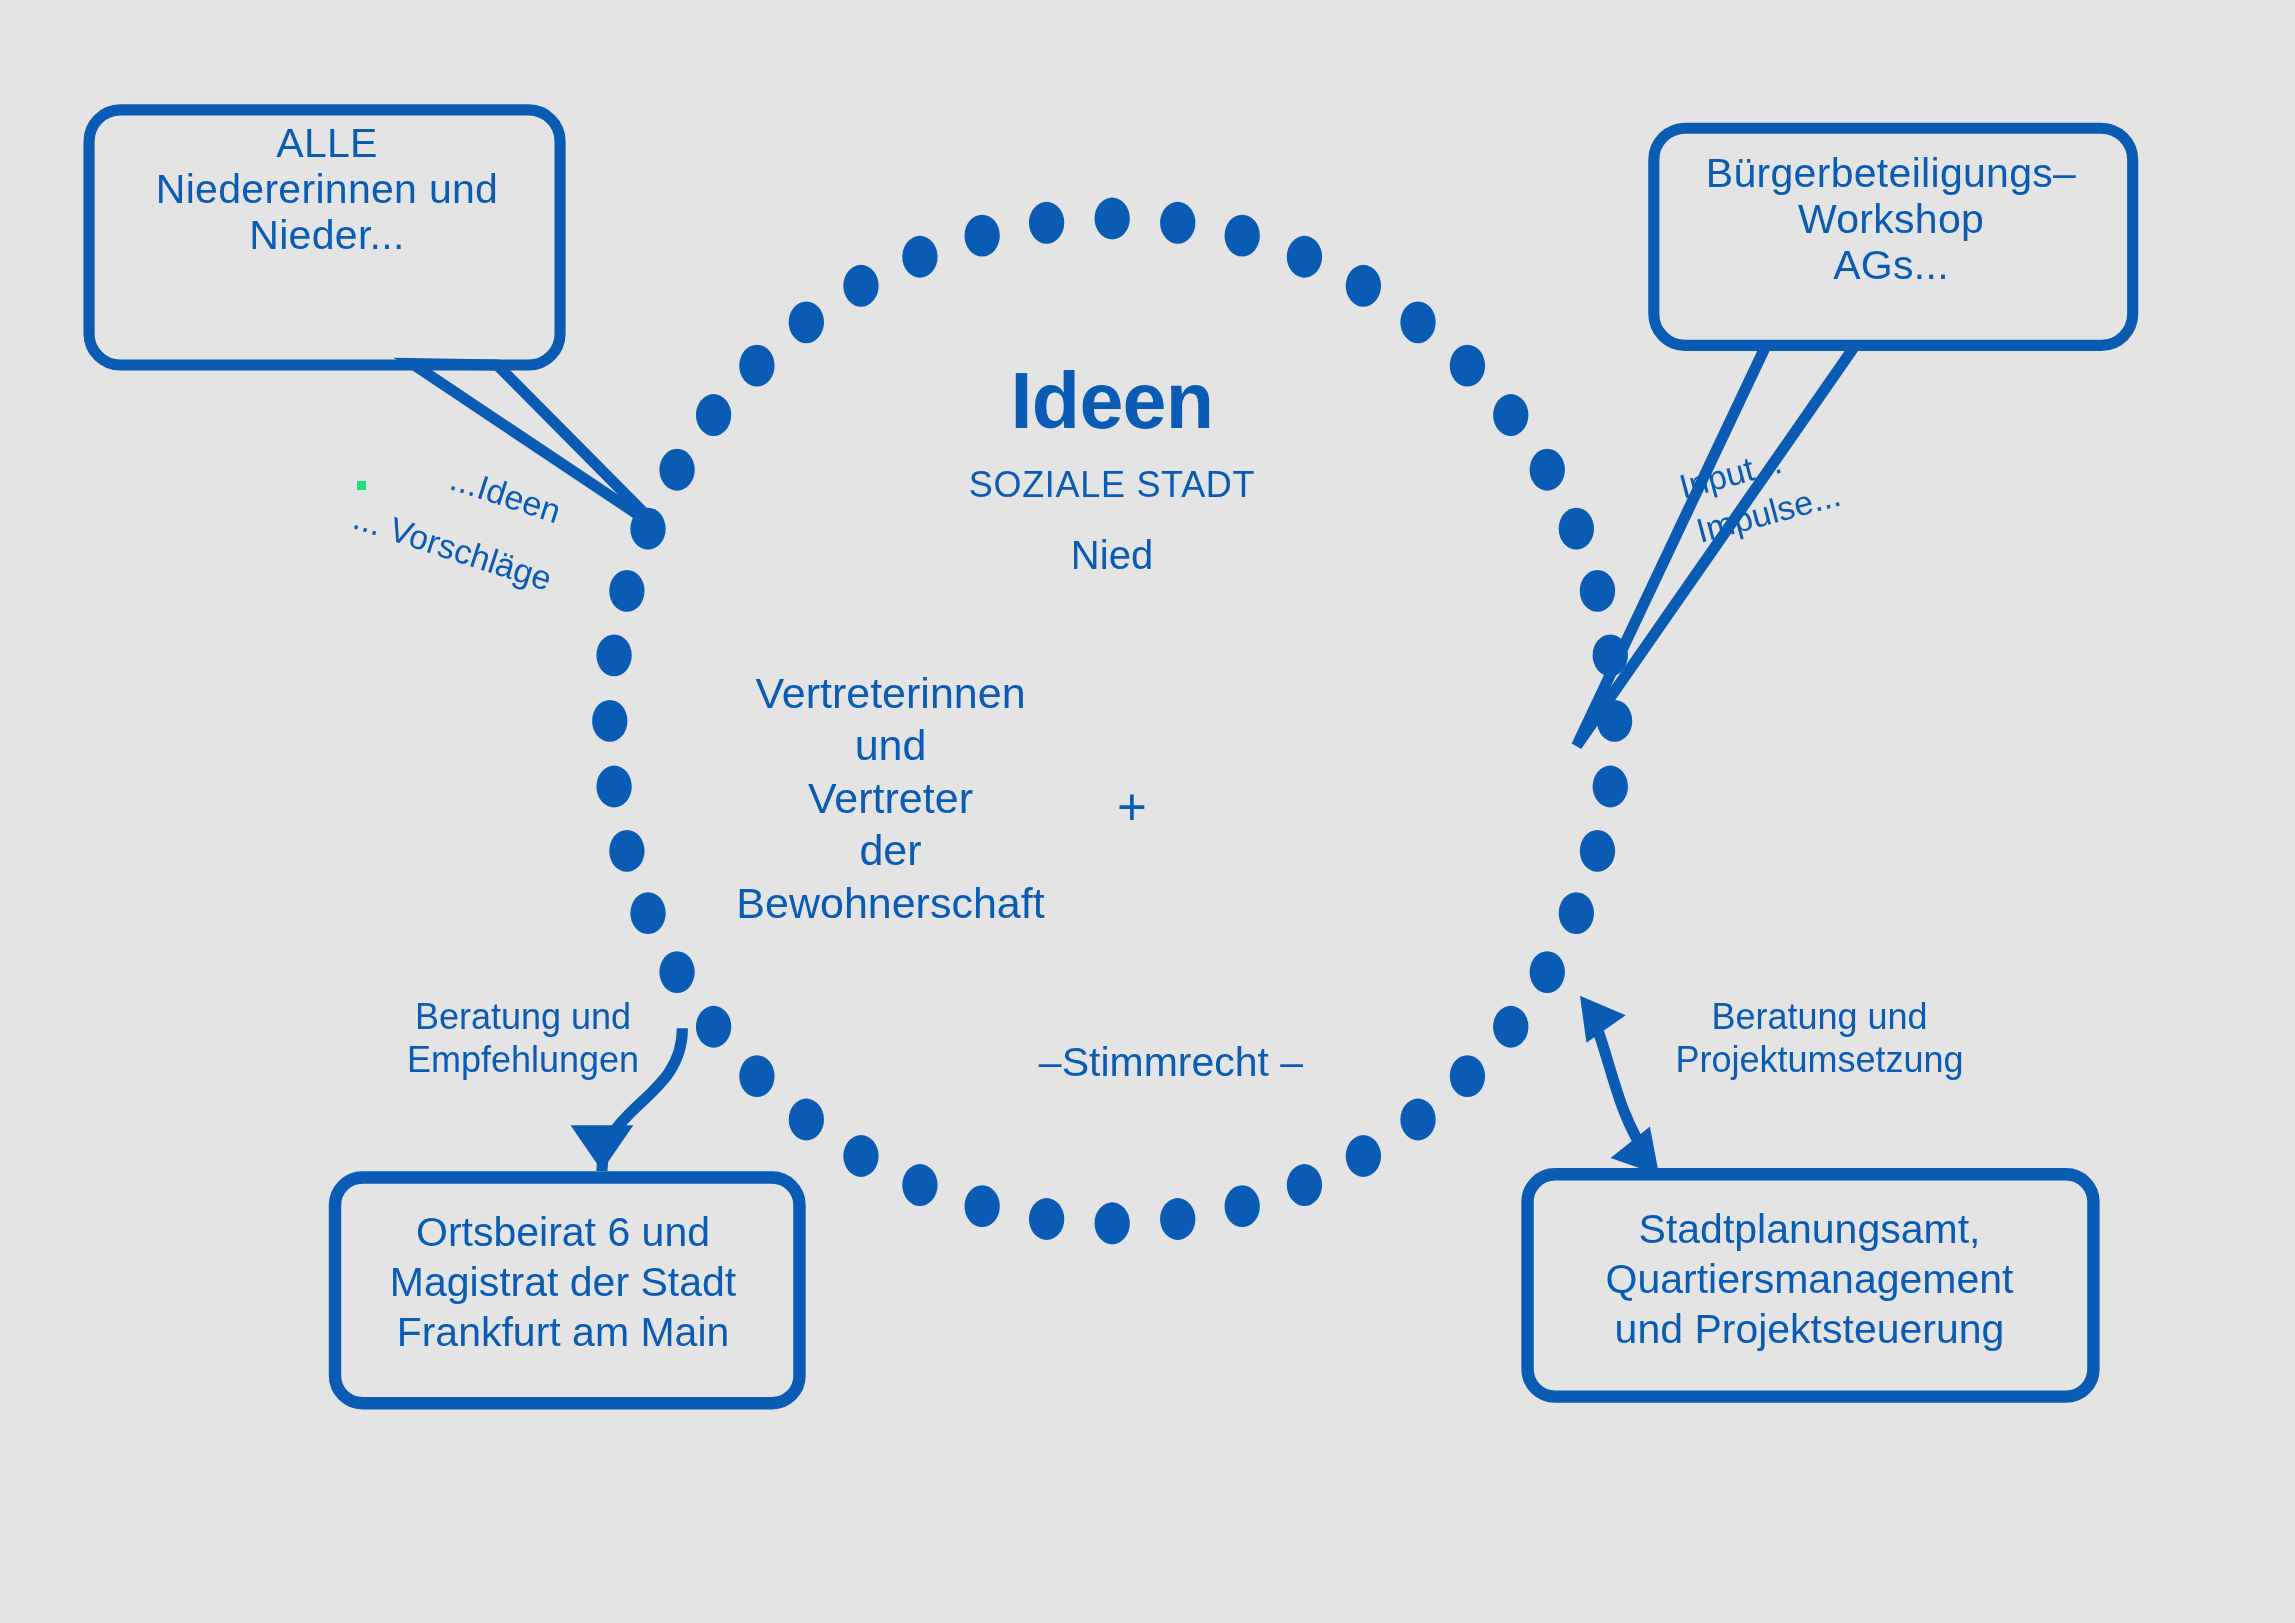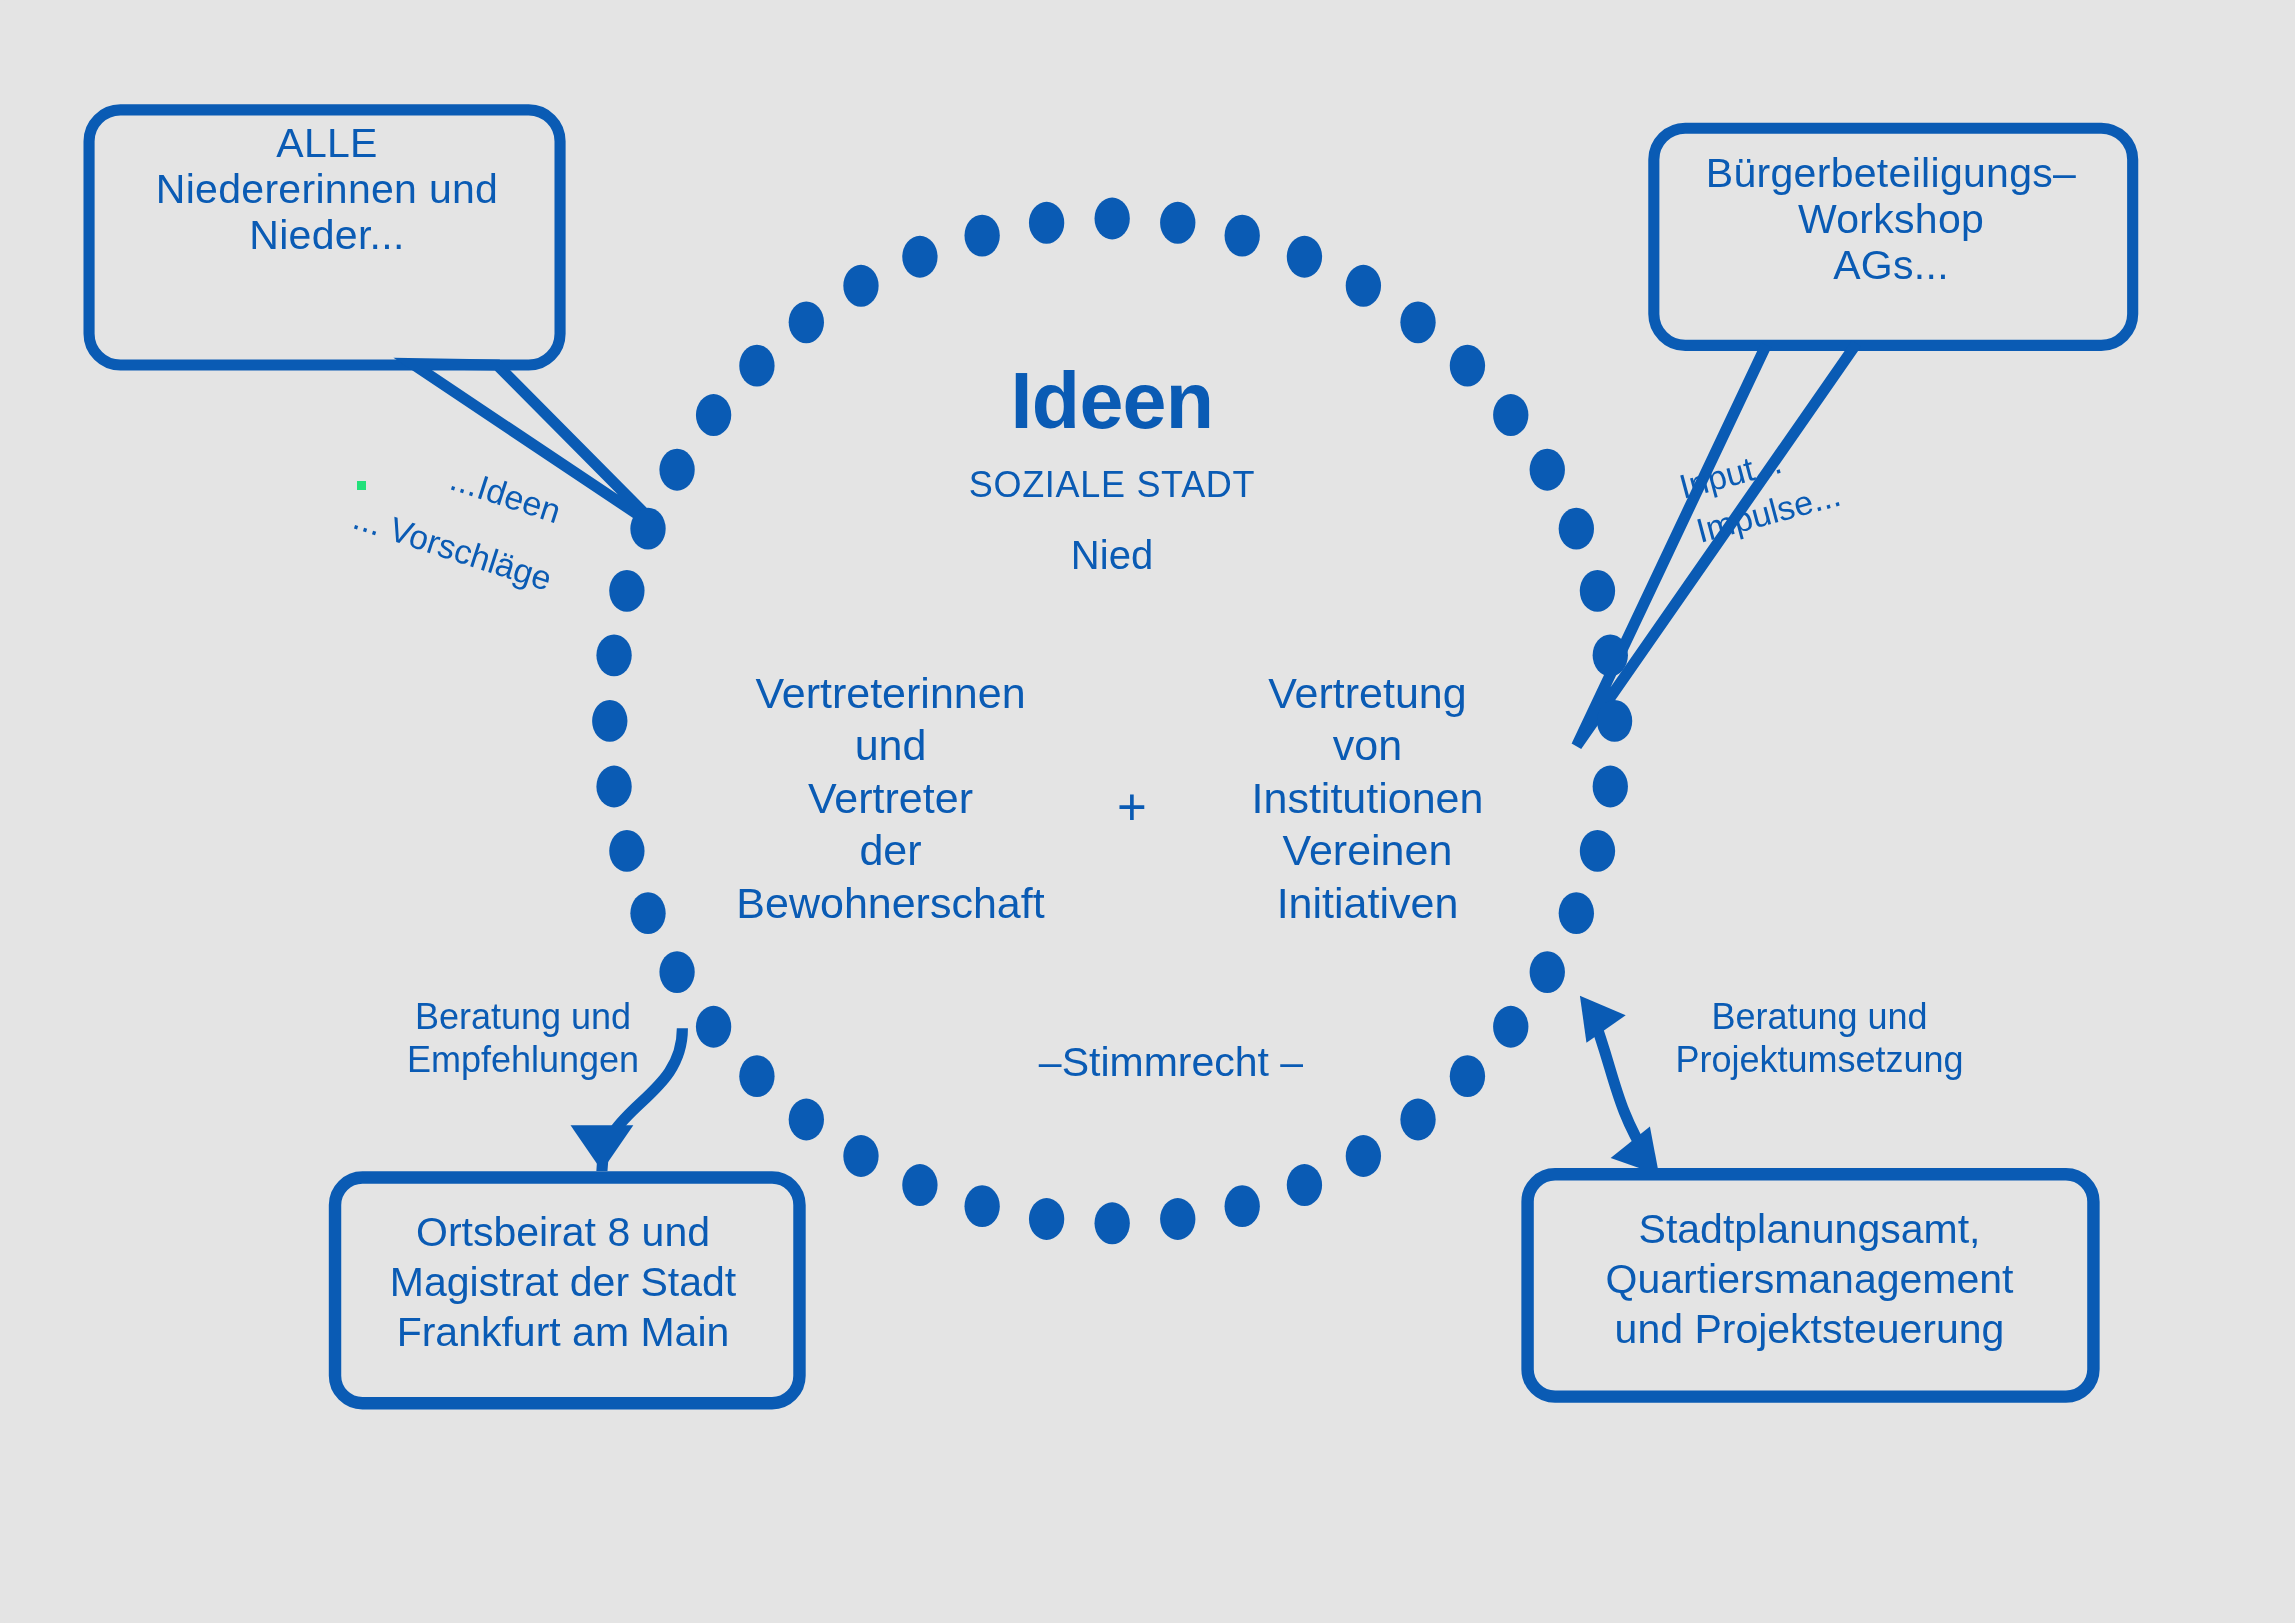--- a/index.html
+++ b/index.html
@@ -225,41 +225,36 @@
   <div class="txt" id="title-main">Ideen</div>
   <div class="txt" id="title-sub1">SOZIALE STADT</div>
   <div class="txt" id="title-sub2">Nied</div>
 
   <div class="txt col-text" id="col-left">Vertreterinnen
 und
 Vertreter
 der
 Bewohnerschaft</div>
   <div class="txt" id="col-plus">+</div>
-  <div class="txt col-text" id="col-right">Vertretung
-von
-Institutionen
-Vereinen
-Initiativen</div>
 
   <div class="txt" id="stimmrecht">–Stimmrecht  –</div>
 
   <div class="rot" id="rot-ideen">...Ideen</div>
   <div class="rot" id="rot-vorschlaege">...  Vorschläge</div>
   <div class="green-dot"></div>
 
   <div class="rot" id="rot-input">Input...</div>
   <div class="rot" id="rot-impulse">Impulse...</div>
 
   <div class="txt small-label" id="label-bottom-left">Beratung und
 Empfehlungen</div>
   <div class="txt small-label" id="label-bottom-right">Beratung und
 Projektumsetzung</div>
 
-  <div class="txt box-text" id="box-left-text">Ortsbeirat 8 und
+  <div class="txt box-text" id="box-left-text">Ortsbeirat 6 und
 Magistrat der Stadt
 Frankfurt am Main</div>
   <div class="txt box-text" id="box-right-text">Stadtplanungsamt,
 Quartiersmanagement
 und Projektsteuerung</div>
 
 </div>
 
 
 </body></html>

